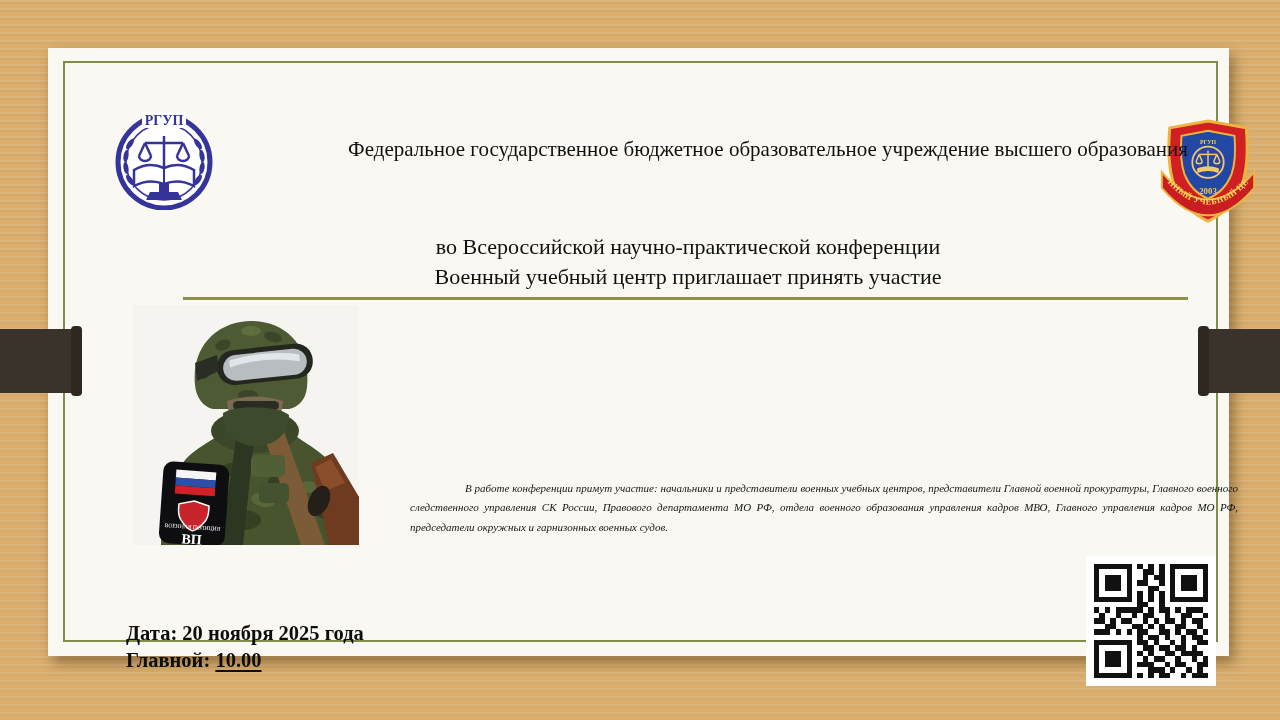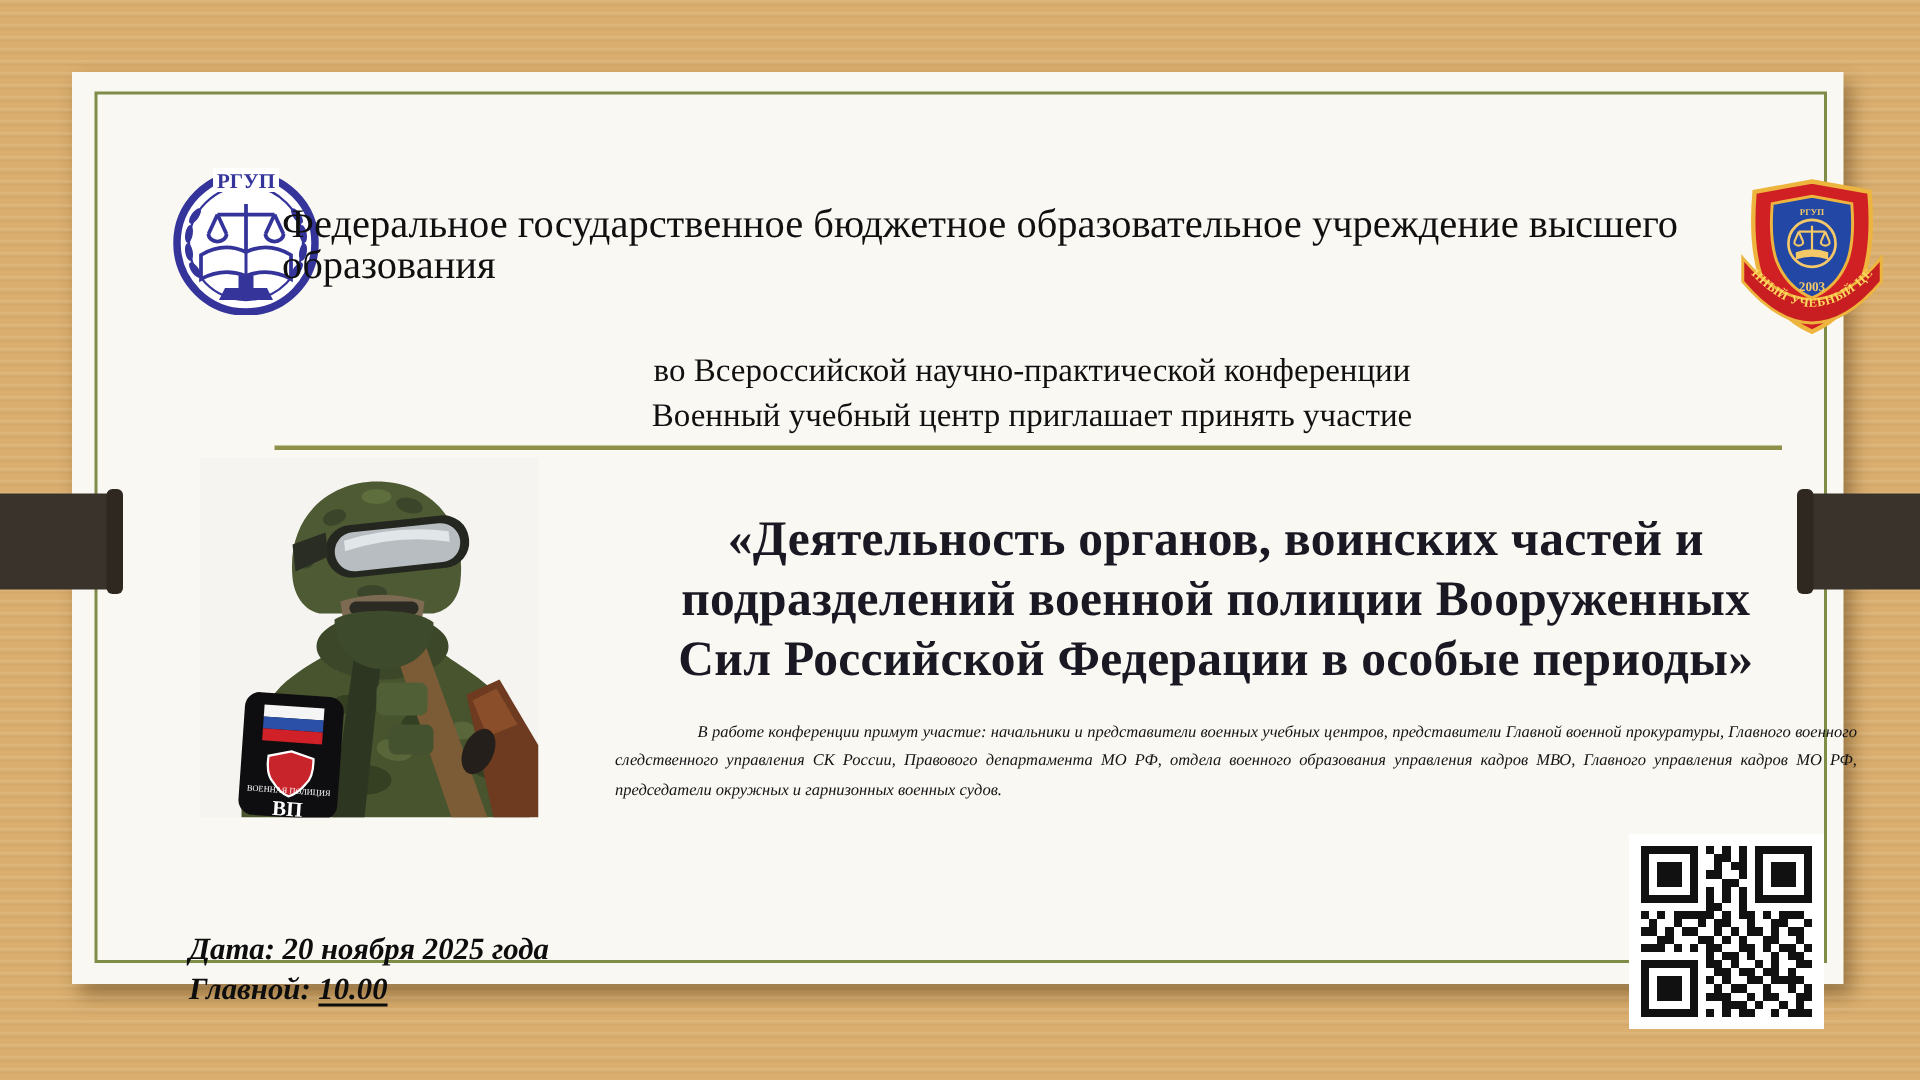--- a/index.html
+++ b/index.html
@@ -14,36 +14,36 @@
   .card-border{position:absolute;left:15px;top:13px;right:11px;bottom:14px;
     border:2.5px solid #7f8d49;pointer-events:none;}
   .strap{position:absolute;top:329px;width:80px;height:64px;background:#3a332b;z-index:5;}
   .strap-left{left:0;}
   .strap-right{left:1200px;}
   .strap .cap{position:absolute;top:-3px;width:11px;height:70px;background:#2e2821;border-radius:4px;}
   .strap-left .cap{right:-2px;}
   .strap-right .cap{left:-2px;}
   .logo-left{position:absolute;left:66px;top:62px;width:100px;height:100px;}
   .emblem-right{position:absolute;left:1106px;top:68px;width:108px;height:120px;}
-  .org-header{position:absolute;left:140px;top:88px;width:1000px;text-align:left;
-    font-size:27px;line-height:27px;color:#101010;}
+  .org-header{position:absolute;left:140px;top:88px;width:1000px;text-align:right;
+    font-size:21px;line-height:27px;color:#101010;}
   .invite{position:absolute;left:290px;top:184px;width:700px;text-align:center;
     font-size:22px;line-height:30px;color:#101010;}
   .divider{position:absolute;left:135px;top:249px;width:1005px;height:3px;background:#8e9049;}
   .soldier{position:absolute;left:85px;top:257px;width:226px;height:240px;}
   .main-title{position:absolute;left:330px;top:292px;width:865px;text-align:center;
     font-size:33px;line-height:40px;font-weight:700;color:#1a1822;letter-spacing:.2px;}
   .desc{position:absolute;left:362px;top:431px;width:828px;margin:0;
     font-size:11px;line-height:19.4px;font-style:italic;color:#141414;
     text-align:justify;text-indent:55px;}
   .qr-box{position:absolute;left:1038px;top:508px;width:130px;height:130px;
     background:#ffffff;padding:8px;}
   .qr-box svg{width:100%;height:100%;display:block;}
   .details{position:absolute;left:78px;top:572px;width:920px;
-    font-size:20.5px;line-height:26.5px;font-weight:700;color:#0d0d0d;font-style:italic;}
+    font-size:20.5px;line-height:26.5px;font-weight:700;color:#0d0d0d;}
   .u{text-decoration:underline;text-decoration-thickness:1.5px;text-underline-offset:3px;}
   svg text{font-family:"Liberation Serif", serif;}
 </style>
 </head>
 <body>
 
 <div class="stage">
 
   <div class="card">
     <div class="card-border"></div>
@@ -173,25 +173,20 @@
           <rect x="41" y="166" width="40" height="8" fill="#f5f5f5"></rect>
           <rect x="41" y="174" width="40" height="8" fill="#2b50a8"></rect>
           <rect x="41" y="182" width="40" height="8" fill="#d02028"></rect>
         </g>
         <path d="M61,196 l15,4 q1,12 -4,17 q-5,7 -11,9 q-6,-2 -11,-9 q-5,-5 -4,-17 Z" fill="#c8242c" stroke="#ffffff" stroke-width="1.5"></path>
         <text x="61" y="224" text-anchor="middle" font-size="5.6" fill="#ffffff">ВОЕННАЯ ПОЛИЦИЯ</text>
         <text x="61" y="239" text-anchor="middle" font-size="14" font-weight="bold" fill="#ffffff">ВП</text>
       </g>
     </svg>
 
-    <div class="main-title">
-      <div>«Деятельность органов, воинских частей и</div>
-      <div>подразделений военной полиции Вооруженных</div>
-      <div>Сил Российской Федерации в особые периоды»</div>
-    </div>
 
     <p class="desc">В работе конференции примут участие: начальники и представители военных учебных центров, представители Главной военной прокуратуры, Главного военного следственного управления СК России, Правового департамента МО РФ, отдела военного образования управления кадров МВО, Главного управления кадров МО РФ, председатели окружных и гарнизонных военных судов.</p>
 
     <div class="qr-box">
       <svg id="qr-svg" viewBox="0 0 21 21" shape-rendering="crispEdges">
           <rect x="0" y="0" width="1" height="1" fill="#111"></rect>
           <rect x="1" y="0" width="1" height="1" fill="#111"></rect>
           <rect x="2" y="0" width="1" height="1" fill="#111"></rect>
           <rect x="3" y="0" width="1" height="1" fill="#111"></rect>
           <rect x="4" y="0" width="1" height="1" fill="#111"></rect>

